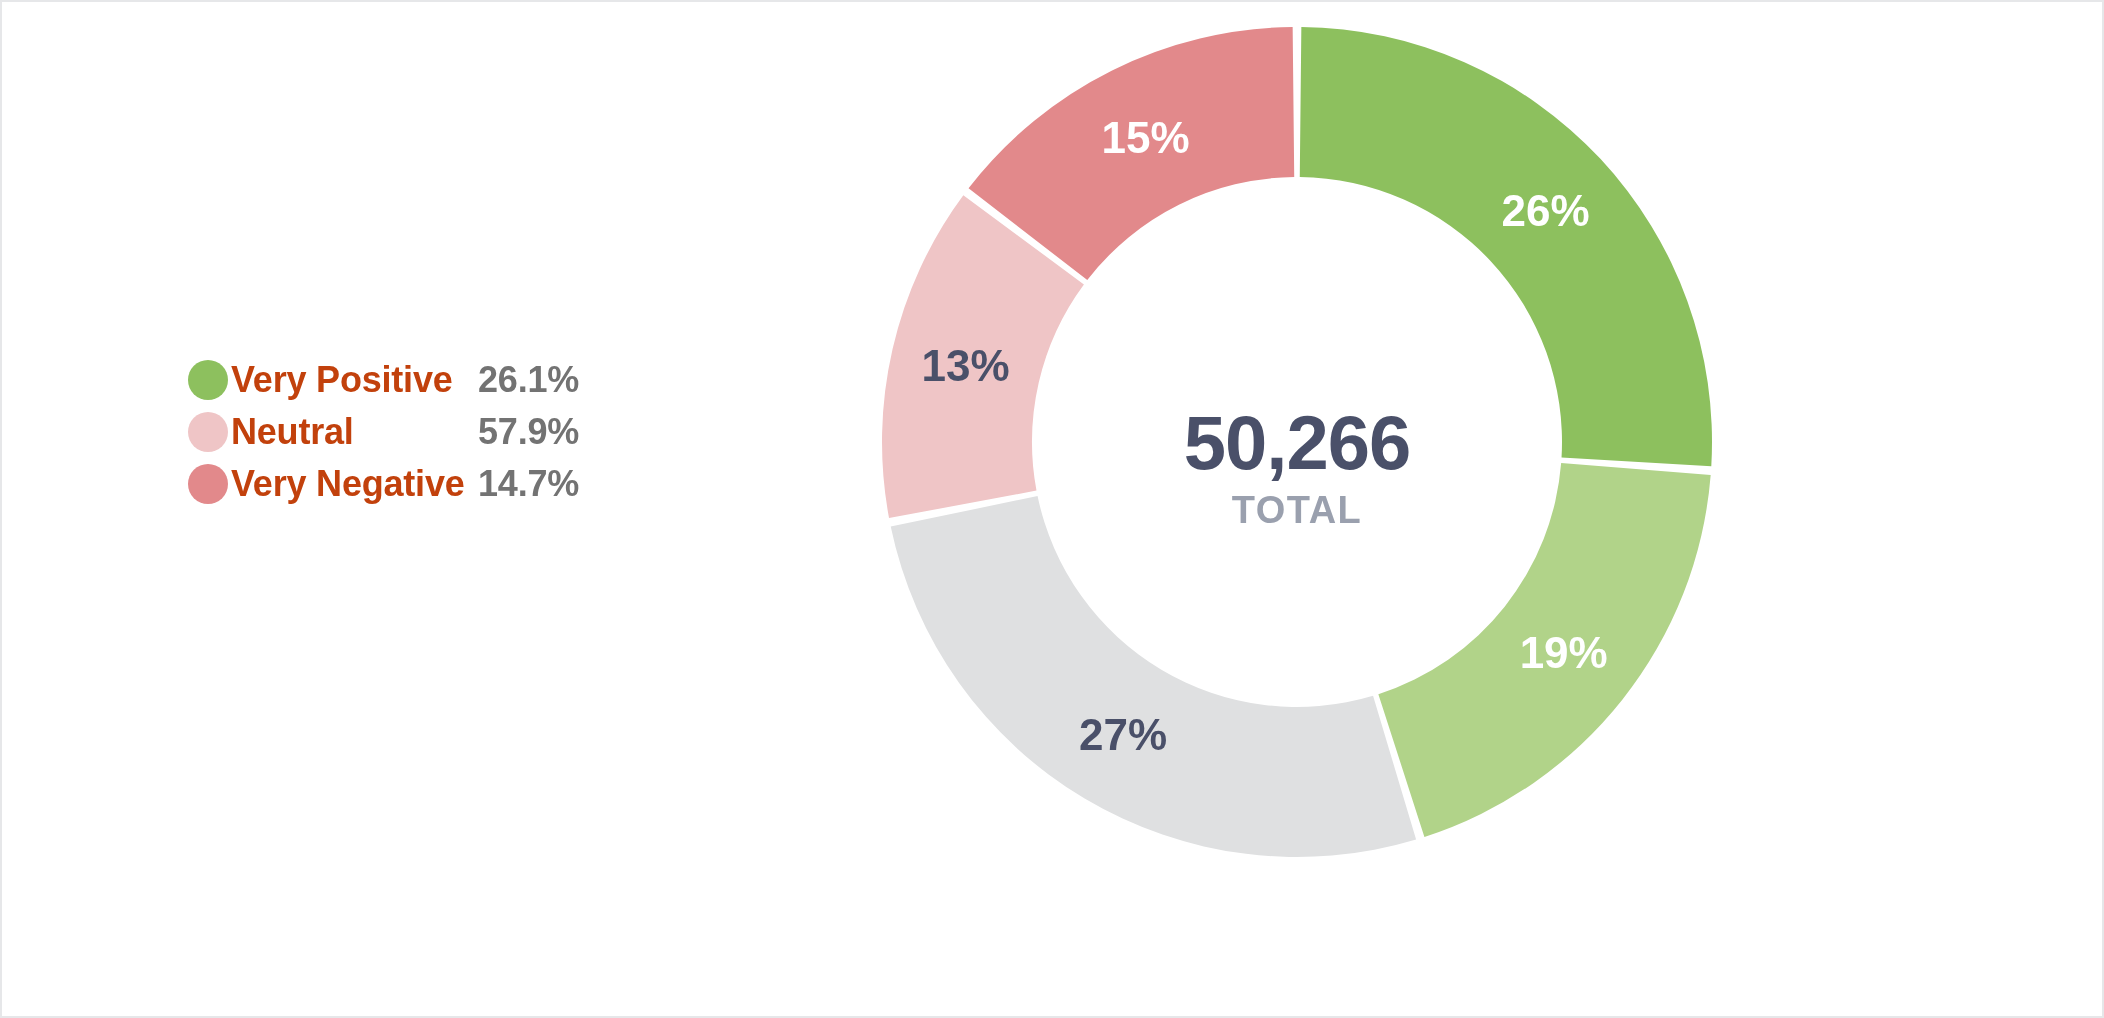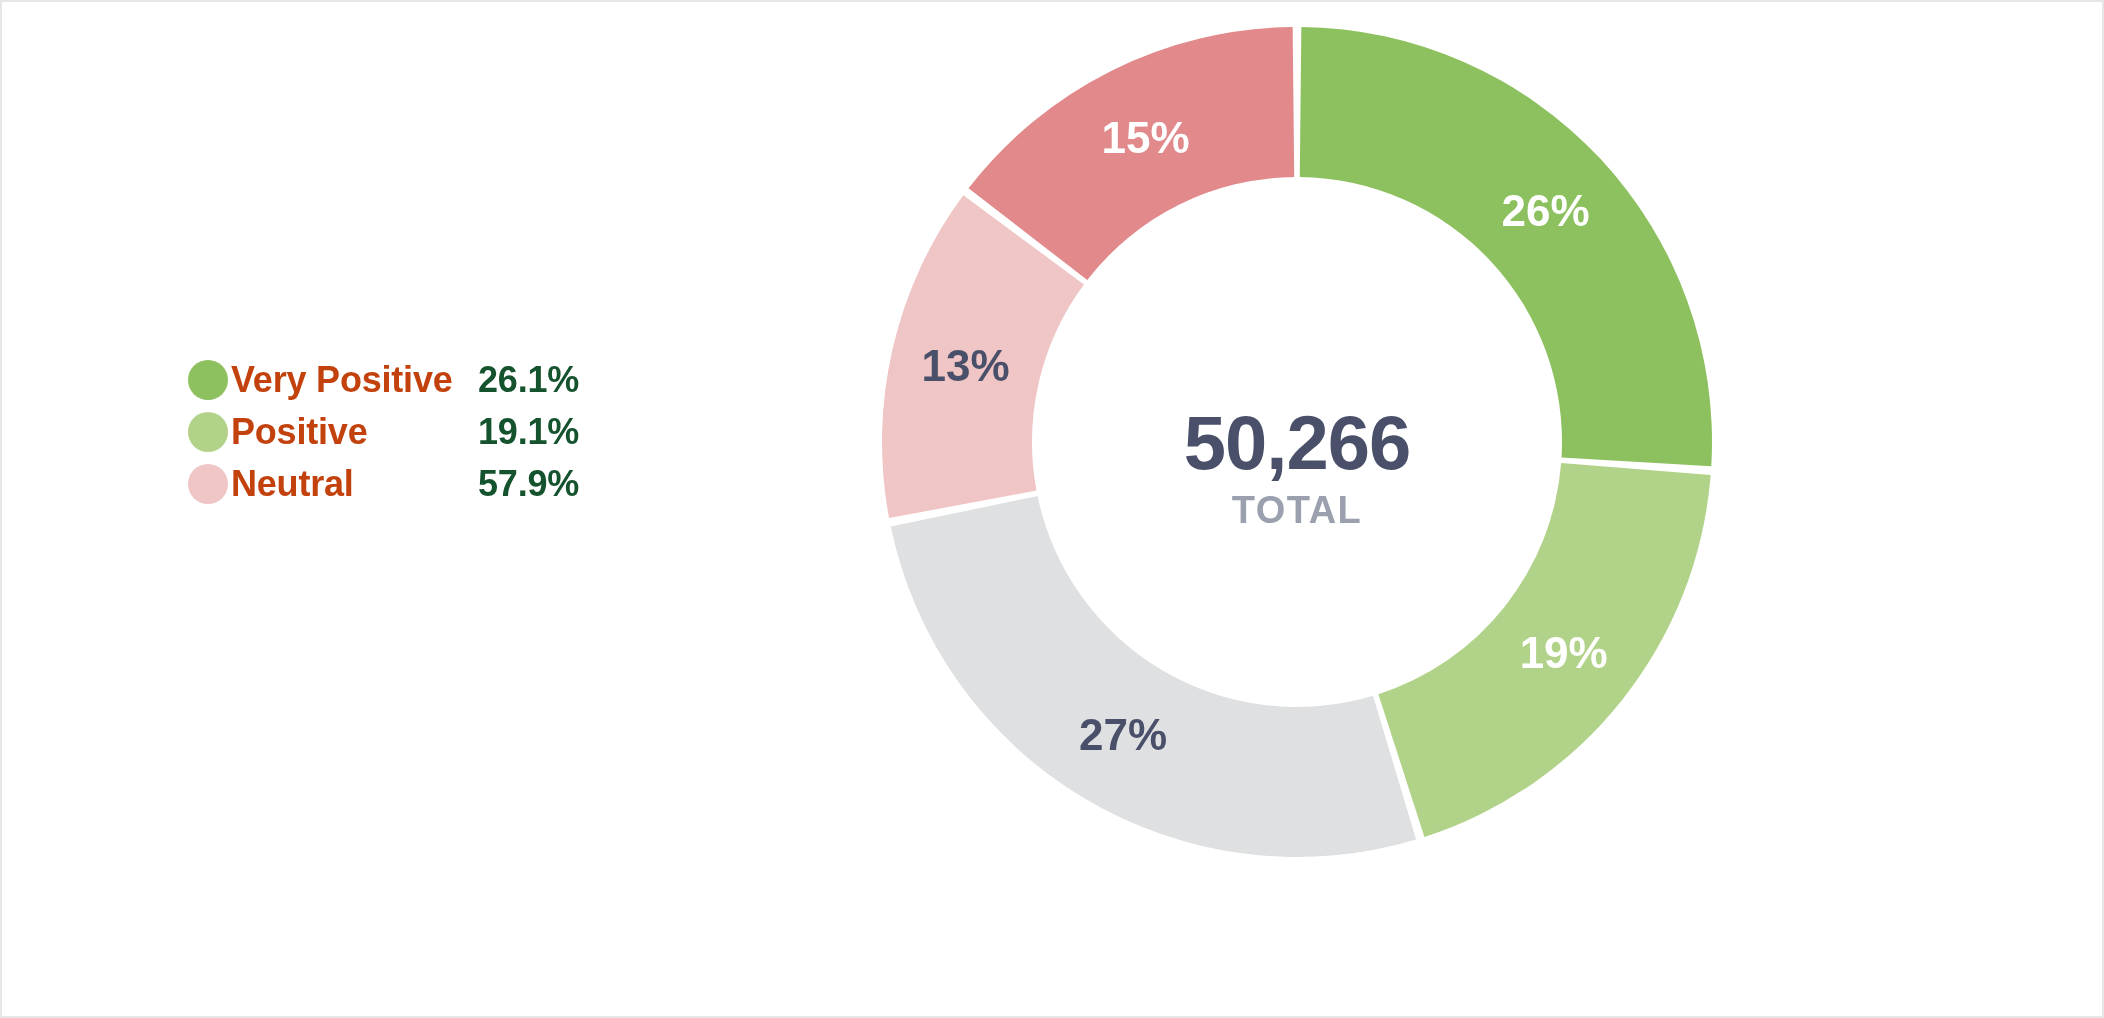--- a/index.html
+++ b/index.html
@@ -48,21 +48,21 @@
     font-weight: bold;
     color: #c2410c;
     letter-spacing: -0.2px;
     white-space: nowrap;
   }
   .legend-value {
     position: absolute;
     left: 290px;
     font-size: 36px;
     font-weight: bold;
-    color: #14532d;
+    color: #737373;
     letter-spacing: -0.2px;
   }
   .legend-row { position: relative; }
 
   
   #donut-wrap {
     position: absolute;
     left: 855px;
     top: 18px;
     width: 880px;
@@ -105,33 +105,33 @@
 <div id="card">
 
   <div id="legend">
 
     <div class="legend-row">
       <span class="legend-swatch" style="background:#8dc05e"></span>
       <span class="legend-label">Very Positive</span>
       <span class="legend-value">26.1%</span>
     </div>
 
-    <div class="legend-row">
-      <span class="legend-swatch" style="background:#b1d389"></span>
-      <span class="legend-label">Positive</span>
-      <span class="legend-value">19.1%</span>
-    </div>
 
 
     <div class="legend-row">
       <span class="legend-swatch" style="background:#efc5c6"></span>
       <span class="legend-label">Neutral</span>
       <span class="legend-value">57.9%</span>
     </div>
 
+    <div class="legend-row">
+      <span class="legend-swatch" style="background:#e2898b"></span>
+      <span class="legend-label">Very Negative</span>
+      <span class="legend-value">14.7%</span>
+    </div>
 
   </div>
 
   <div id="donut-wrap">
     <svg id="donut-svg" viewBox="0 0 880 890">
       <g id="slices">
           <path d="M 444.34579040824195 7.022754713312452 A 415 415 0 0 1 854.2866101506719 446.32292436910495
           L 704.5444619034411 437.5315059224405 A 265 265 0 0 0 442.7750227908051 157.0145301181393 Z" fill="#8dc05e"></path>
           <path d="M 853.6863693559867 454.9937540916786 A 415 415 0 0 1 567.4151384381693 816.9561779448222
           L 521.3614739424455 674.2009329045251 A 265 265 0 0 0 704.1611756128589 443.0683008055297 Z" fill="#b1d389"></path>

